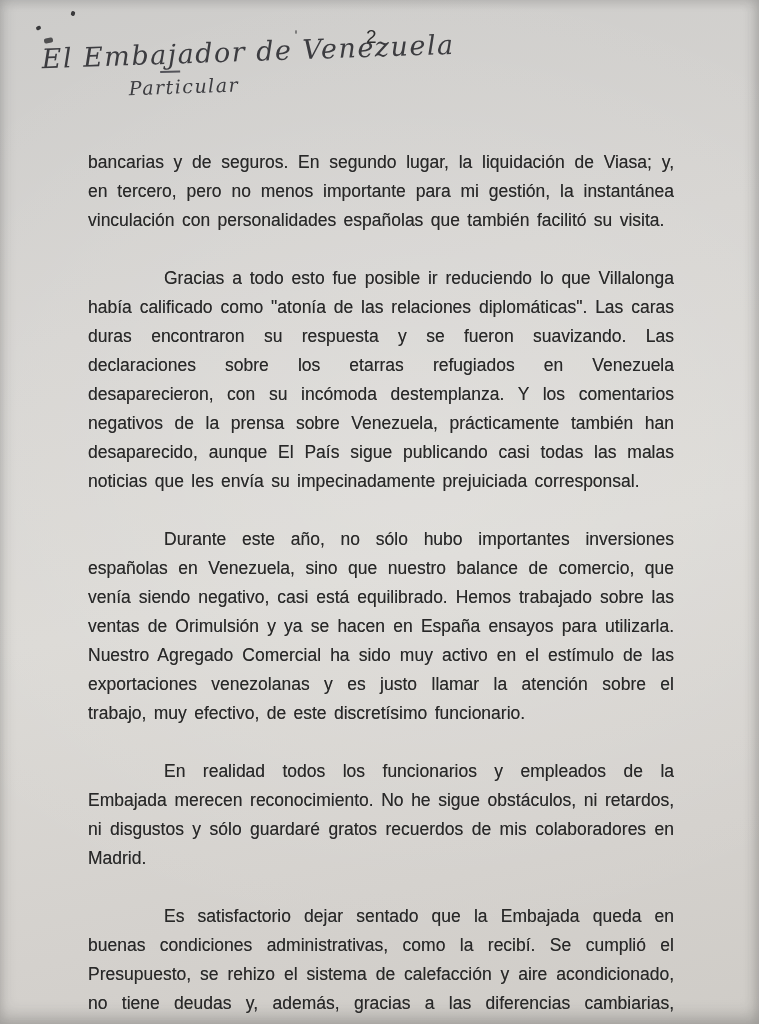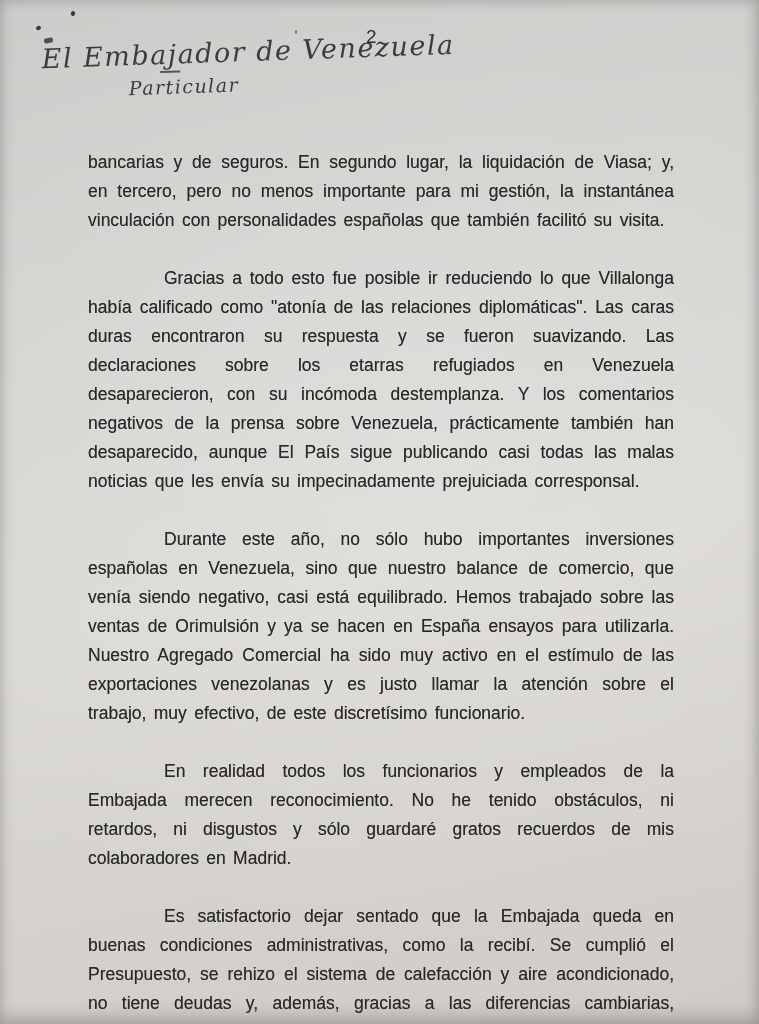--- a/index.html
+++ b/index.html
@@ -99,17 +99,17 @@
   <div class="letterhead">
     <div class="lh-title">El Embajador de Venezuela</div>
     <div class="lh-rule"></div>
     <div class="lh-subtitle">Particular</div>
   </div>
 
   <div class="letter-body">
     <p>bancarias y de seguros.  En segundo lugar, la liquidación de Viasa; y, en tercero, pero no menos importante para mi gestión, la instantánea vinculación con personalidades españolas que también facilitó su visita.</p>
     <p class="indented">Gracias a todo esto fue posible ir reduciendo lo que Villalonga había calificado como "atonía de las relaciones diplomáticas".  Las caras duras encontraron su respuesta y se fueron suavizando.  Las declaraciones sobre los etarras refugiados en Venezuela desaparecieron, con su incómoda destemplanza.  Y los comentarios negativos de la prensa sobre Venezuela, prácticamente también han desaparecido, aunque El País sigue publicando casi todas las malas noticias que les envía su impecinadamente prejuiciada corresponsal.</p>
     <p class="indented">Durante este año, no sólo hubo importantes inversiones españolas en Venezuela, sino que nuestro balance de comercio, que venía siendo negativo, casi está equilibrado.  Hemos trabajado sobre las ventas de Orimulsión y ya se hacen en España ensayos para utilizarla.  Nuestro Agregado Comercial ha sido muy activo en el estímulo de las exportaciones venezolanas y es justo llamar la atención sobre el trabajo, muy efectivo, de este discretísimo funcionario.</p>
-    <p class="indented">En realidad todos los funcionarios y empleados de la Embajada merecen reconocimiento.  No he tenido obstáculos, ni retardos, ni disgustos y sólo guardaré gratos recuerdos de mis colaboradores en Madrid.</p>
+    <p class="indented">En realidad todos los funcionarios y empleados de la Embajada merecen reconocimiento.  No he sigue obstáculos, ni retardos, ni disgustos y sólo guardaré gratos recuerdos de mis colaboradores en Madrid.</p>
     <p class="indented">Es satisfactorio dejar sentado que la Embajada queda en buenas condiciones administrativas, como la recibí.  Se cumplió el Presupuesto, se rehizo el sistema de calefacción y aire acondicionado, no tiene deudas y, además, gracias a las diferencias cambiarias, quedaron</p>
   </div>
 
 </div>
 
 </body></html>

